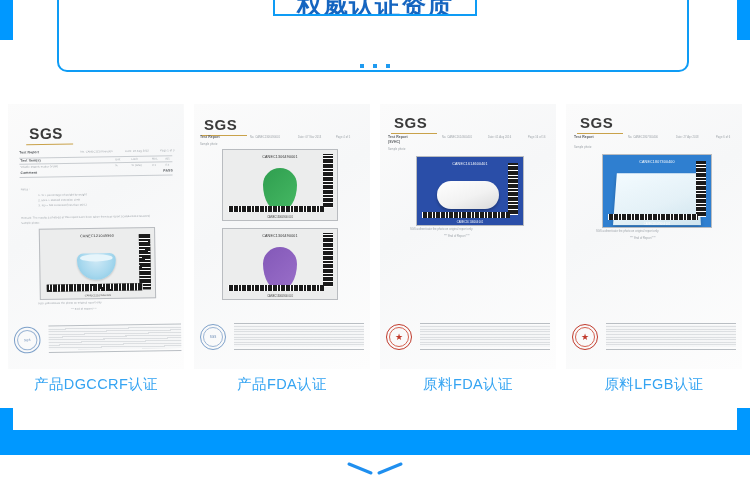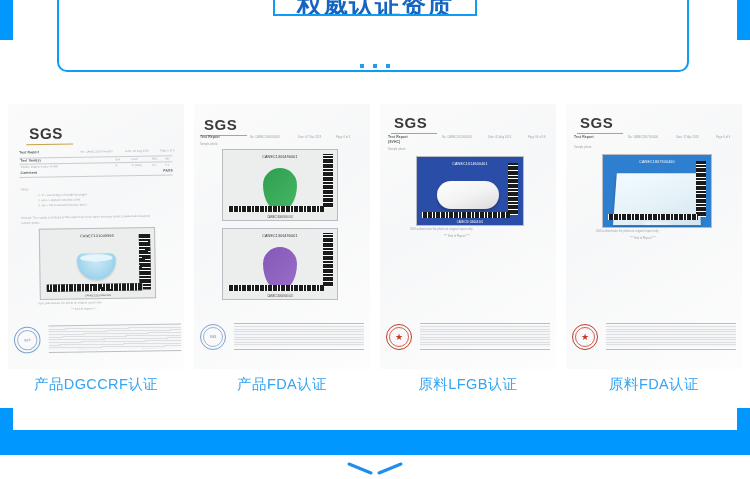--- a/index.html
+++ b/index.html
@@ -379,22 +379,22 @@
         <div class="foot-text"></div>
         <div class="foot-line" style="top:26px;"></div>
       </div>
     </div>
   </div>
 </div>
 
 <div class="captions">
   <div class="caption">产品DGCCRF认证</div>
   <div class="caption">产品FDA认证</div>
+  <div class="caption">原料FDA认证</div>
   <div class="caption">原料LFGB认证</div>
-  <div class="caption">原料FDA认证</div>
 </div>
 
 <div class="bottom-white"></div>
 <div class="bottom-blue"></div>
 <div class="chevron">
   <svg width="64" height="16" viewBox="0 0 64 16">
     <path d="M6 3 L28 12" stroke="#1f8fef" stroke-width="3" stroke-linecap="round" fill="none"></path>
     <path d="M58 3 L36 12" stroke="#1f8fef" stroke-width="3" stroke-linecap="round" fill="none"></path>
   </svg>
 </div>

